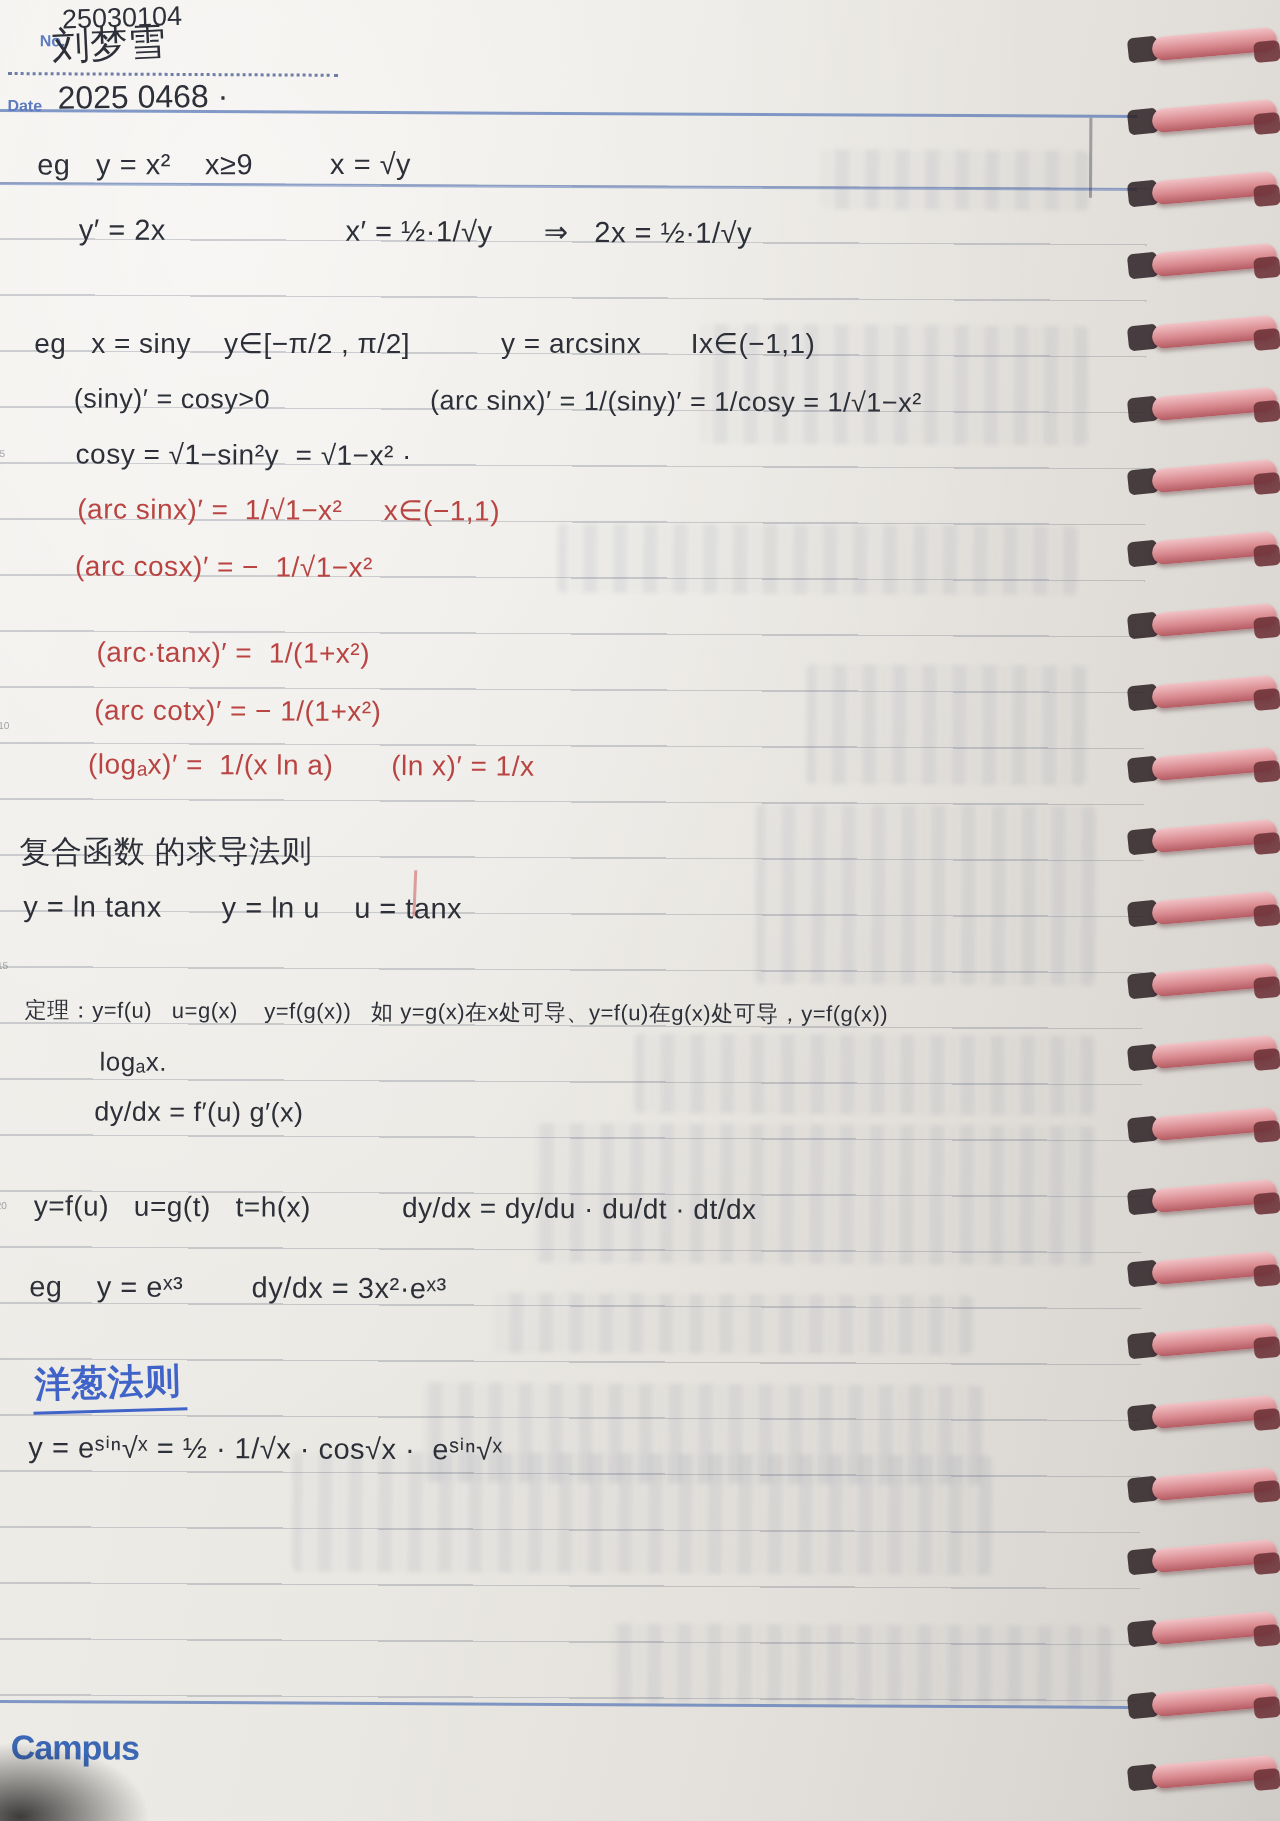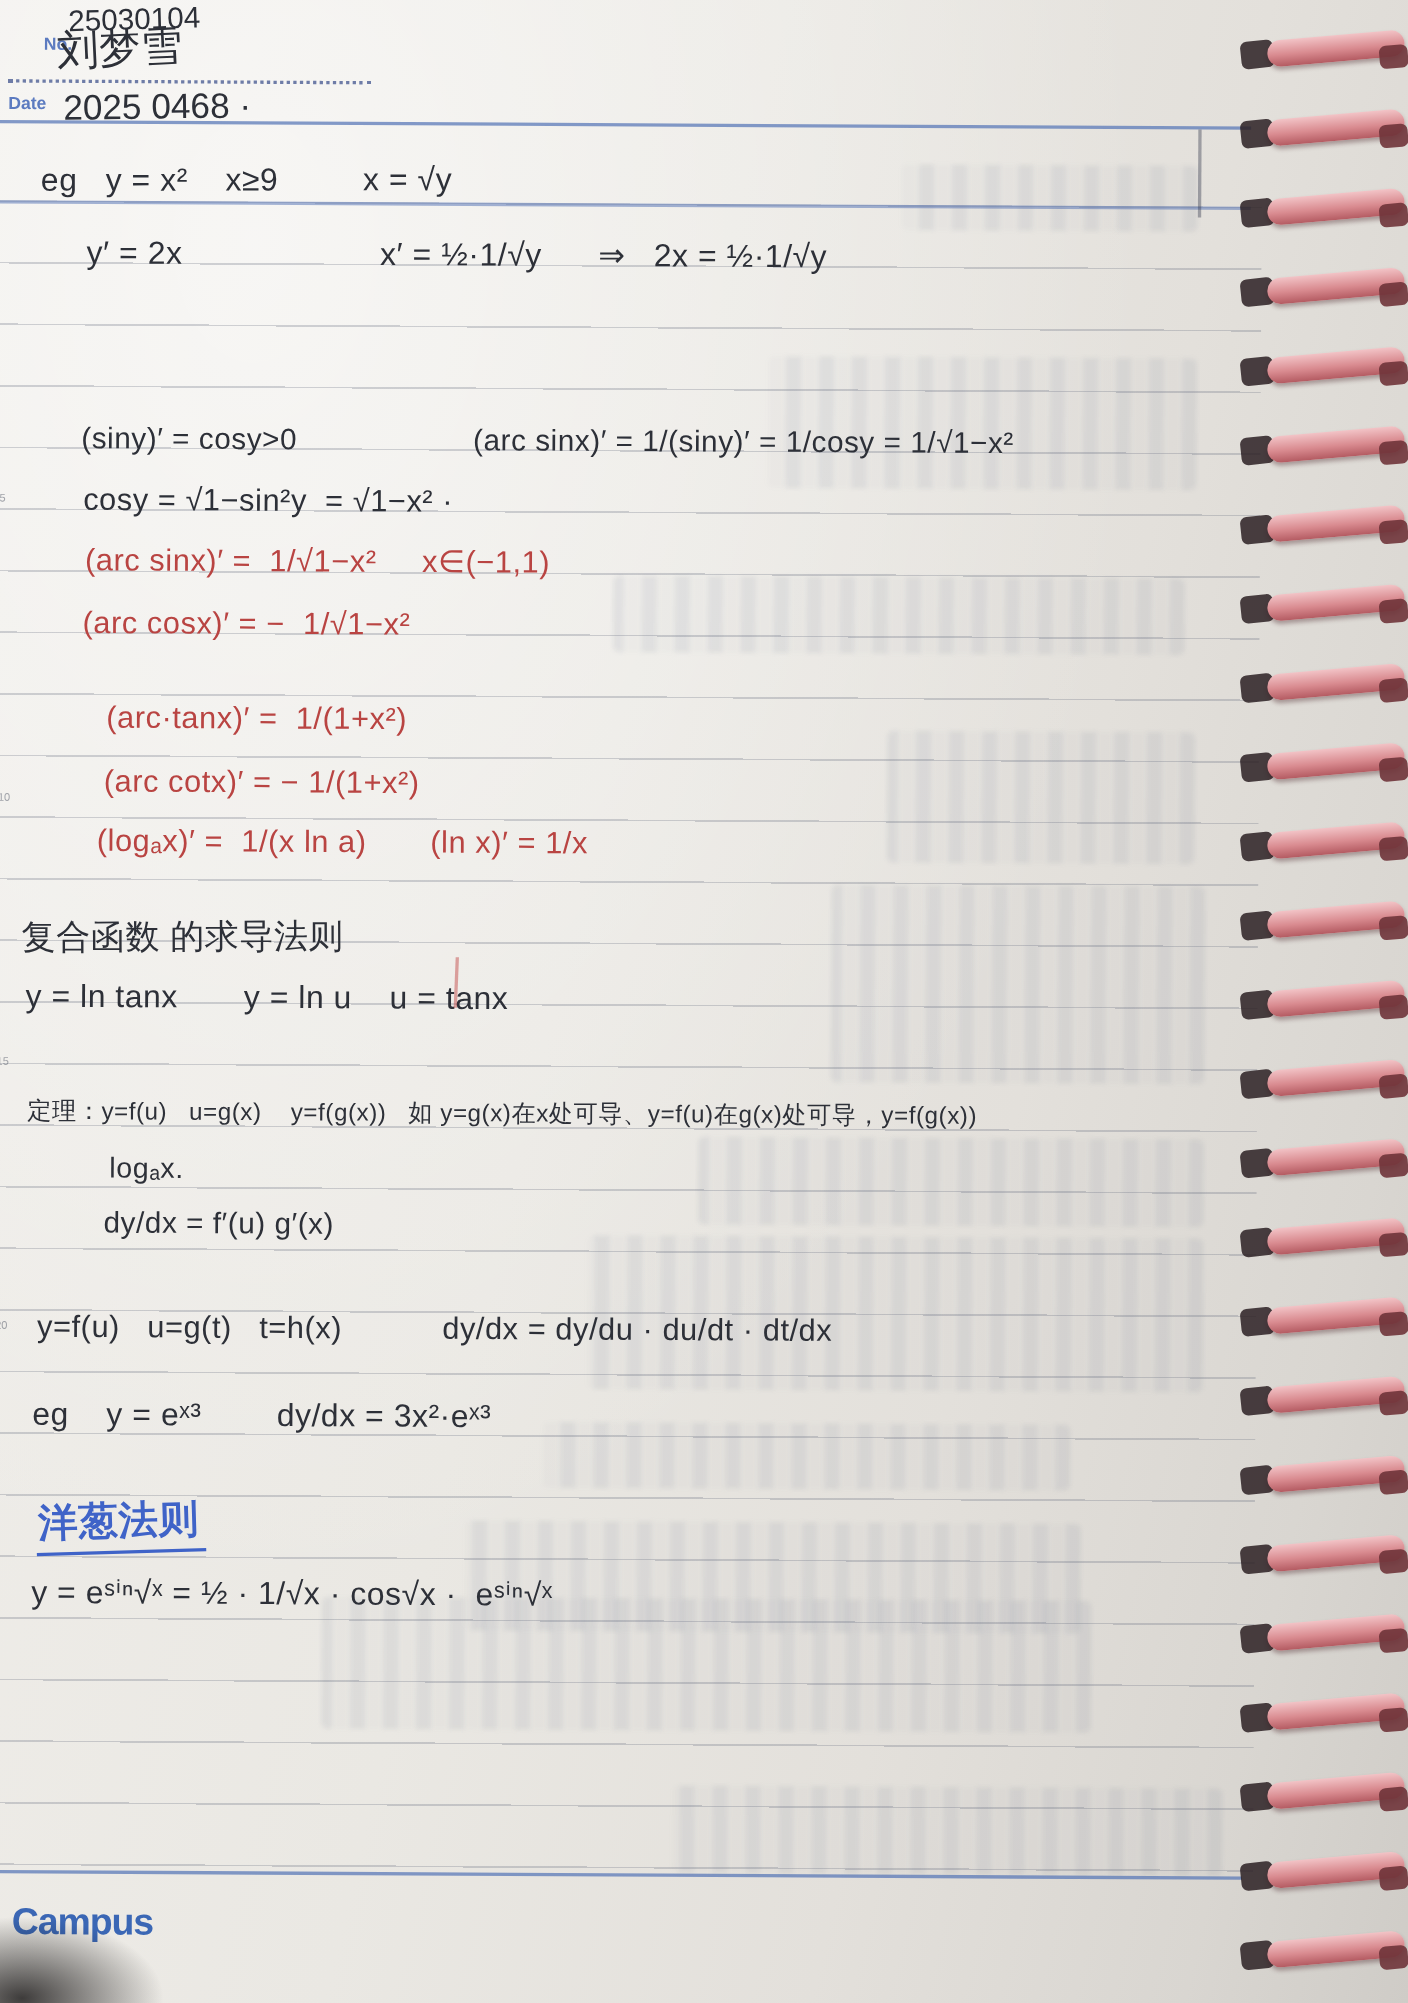--- a/index.html
+++ b/index.html
@@ -24,21 +24,21 @@
   .rule-blue{position:absolute;left:0;width:1138px;height:2.5px;background:#5b79b8;opacity:.75;}
   #rule-top{top:109px;}
   #rule-eq{top:182px;opacity:.55;}
   #rule-bottom{top:1700px;}
   
   .hand{white-space:pre;color:#2d3038;}
   #student-id{position:absolute;top:2px;left:62px;font-size:27px;transform:rotate(-2deg);}
   #no-label{position:absolute;top:32px;left:8px;font-size:16px;font-weight:bold;color:#5c7bc0;padding-left:32px;}
   #student-name{position:absolute;top:18px;left:52px;font-size:38px;transform:rotate(-3deg);}
   #dotline{position:absolute;top:72px;left:8px;width:330px;border-bottom:3px dotted #4d5f95;opacity:.8;}
-  #date-label{position:absolute;top:86px;left:8px;font-size:16px;font-weight:bold;color:#5c7bc0;}
+  #date-label{position:absolute;top:97px;left:8px;font-size:16px;font-weight:bold;color:#5c7bc0;}
   #date-value{position:absolute;top:78px;left:58px;font-size:32px;transform:rotate(-1deg);}
   
   .note{position:absolute;white-space:pre;color:#2d3038;letter-spacing:.5px;}
   .ink-red{color:#b94442;}
   .ink-blue{color:#3f63c8;}
   .n0{top:147px;left:38px;font-size:29px;transform:rotate(-.4deg);}
   .n1{top:212px;left:80px;font-size:29px;}
   .n2{top:325px;left:36px;font-size:28px;transform:rotate(-.3deg);}
   .n3{top:383px;left:76px;font-size:27px;}
   .n4{top:438px;left:78px;font-size:28px;}
@@ -126,20 +126,21 @@
     <div id="date-label">Date</div>
     <div id="date-value" class="hand">2025 0468 ·</div>
 
     <span id="m5" class="mnum">5</span>
     <span id="m10" class="mnum">10</span>
     <span id="m15" class="mnum">15</span>
     <span id="m20" class="mnum">20</span>
 
     <div class="note n0">eg   y = x²    x≥9         x = √y</div>
     <div class="note n1">y′ = 2x                     x′ = ½·1/√y      ⇒   2x = ½·1/√y</div>
+    <div class="note n2">eg   x = siny    y∈[−π/2 , π/2]           y = arcsinx      Ix∈(−1,1)</div>
     <div class="note n3">(siny)′ = cosy&gt;0                    (arc sinx)′ = 1/(siny)′ = 1/cosy = 1/√1−x²</div>
     <div class="note n4">cosy = √1−sin²y  = √1−x² ·</div>
     <div class="note n5 ink-red">(arc sinx)′ =  1/√1−x²     x∈(−1,1)</div>
     <div class="note n6 ink-red">(arc cosx)′ = −  1/√1−x²</div>
     <div class="note n7 ink-red">(arc·tanx)′ =  1/(1+x²)</div>
     <div class="note n8 ink-red">(arc cotx)′ = − 1/(1+x²)</div>
     <div class="note n9 ink-red">(logₐx)′ =  1/(x ln a)       (ln x)′ = 1/x</div>
     <div class="note n10">复合函数 的求导法则</div>
     <div class="note n11">y = ln tanx       y = ln u    u = tanx</div>
     <div class="note n12">定理：y=f(u)   u=g(x)    y=f(g(x))   如 y=g(x)在x处可导、y=f(u)在g(x)处可导，y=f(g(x))</div>

